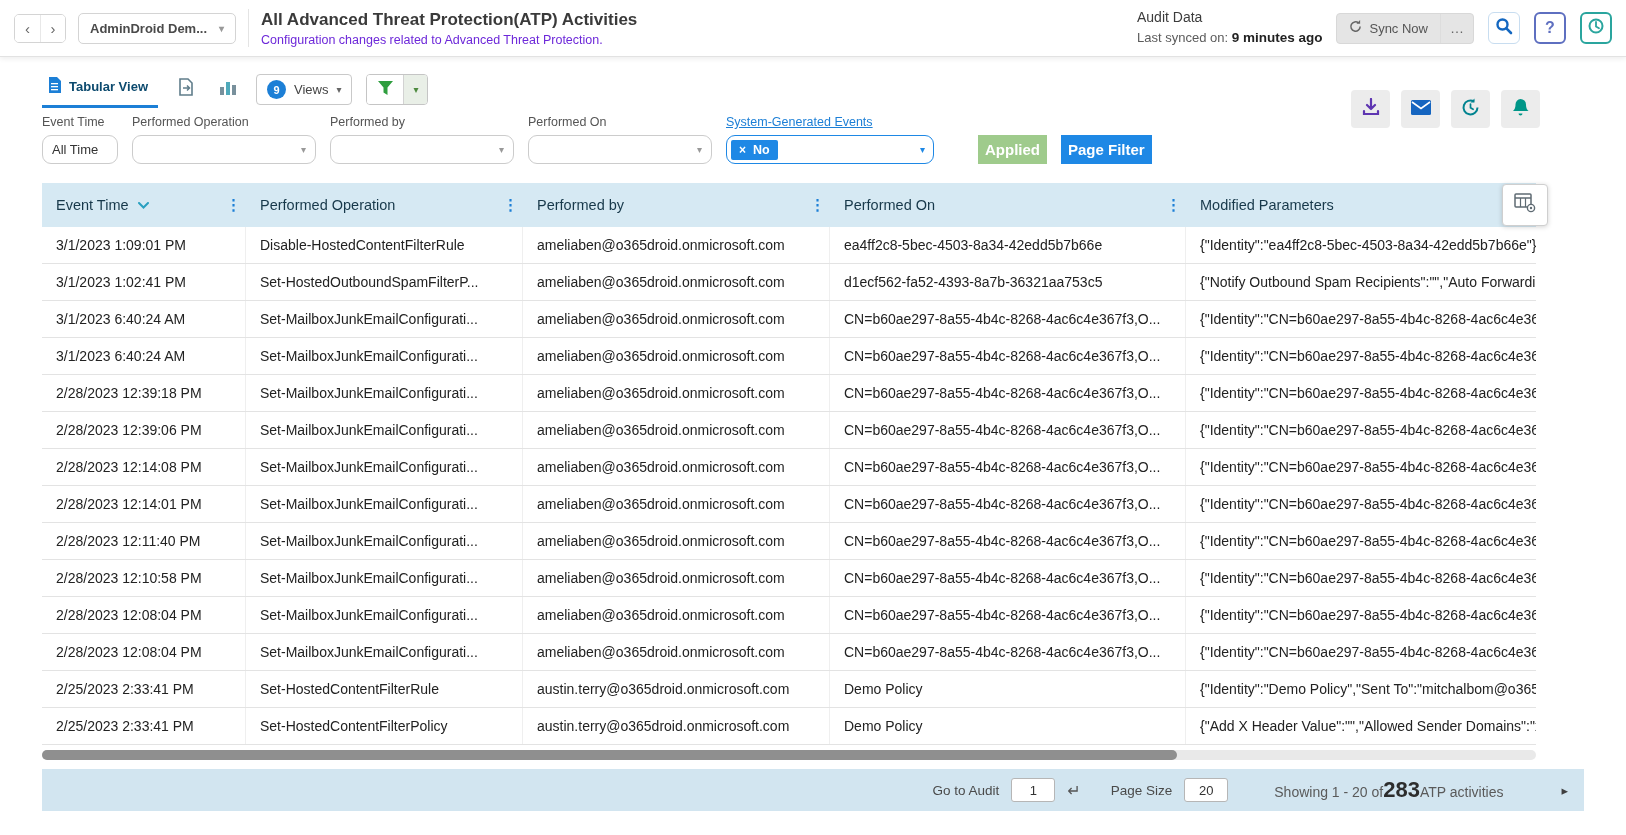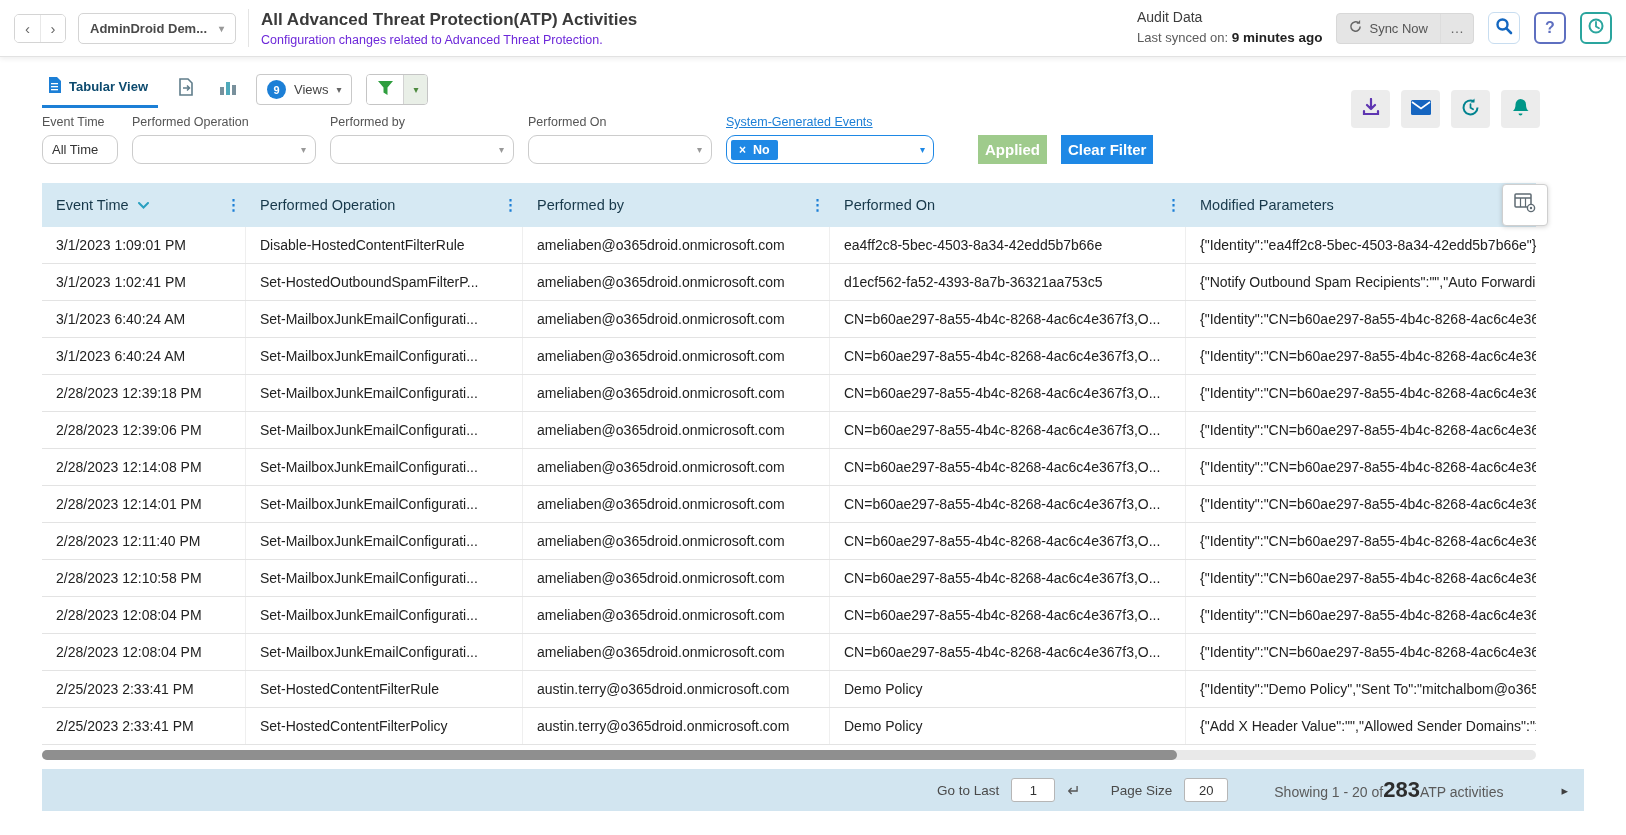--- a/index.html
+++ b/index.html
@@ -290,21 +290,21 @@
     <span class="flabel">System-Generated Events</span>
     <div class="ctrl w-sys">
       <span class="chip">
         <span class="x">×</span>
         <span>No</span>
       </span>
       <span class="caret">▾</span>
     </div>
   </div>
   <div class="btn btn-applied">Applied</div>
-  <div class="btn btn-clear">Clear Filter</div>
+  <div class="btn btn-clear">Page Filter</div>
 </div>
 
 <div class="table-wrap">
   <div class="thead">
       <div class="th col0">
         <span>Event Time</span>
         <span class="sortic">
           <svg width="11" height="7" viewBox="0 0 11 7">
             <path d="M1 1l4.5 4.5L10 1" fill="none" stroke="#2aa0c0" stroke-width="2" stroke-linecap="round"></path>
           </svg>
@@ -439,21 +439,21 @@
         </svg>
     </span>
   </div>
 </div>
 
 <div class="hscroll">
   <div class="hthumb"></div>
 </div>
 
 <div class="footer">
-  <span>Go to Last</span>
+  <span>Go to Audit</span>
   <input class="pginput" value="1" style="">
   <span class="enter">↵</span>
   <span class="pslabel">Page Size</span>
   <input class="pginput" value="20" style="">
   <div class="showing">
     <span>Showing 1 - 20 of</span>
     <span class="total">283</span>
     <span>ATP activities</span>
   </div>
   <span class="nextpg">▸</span>

